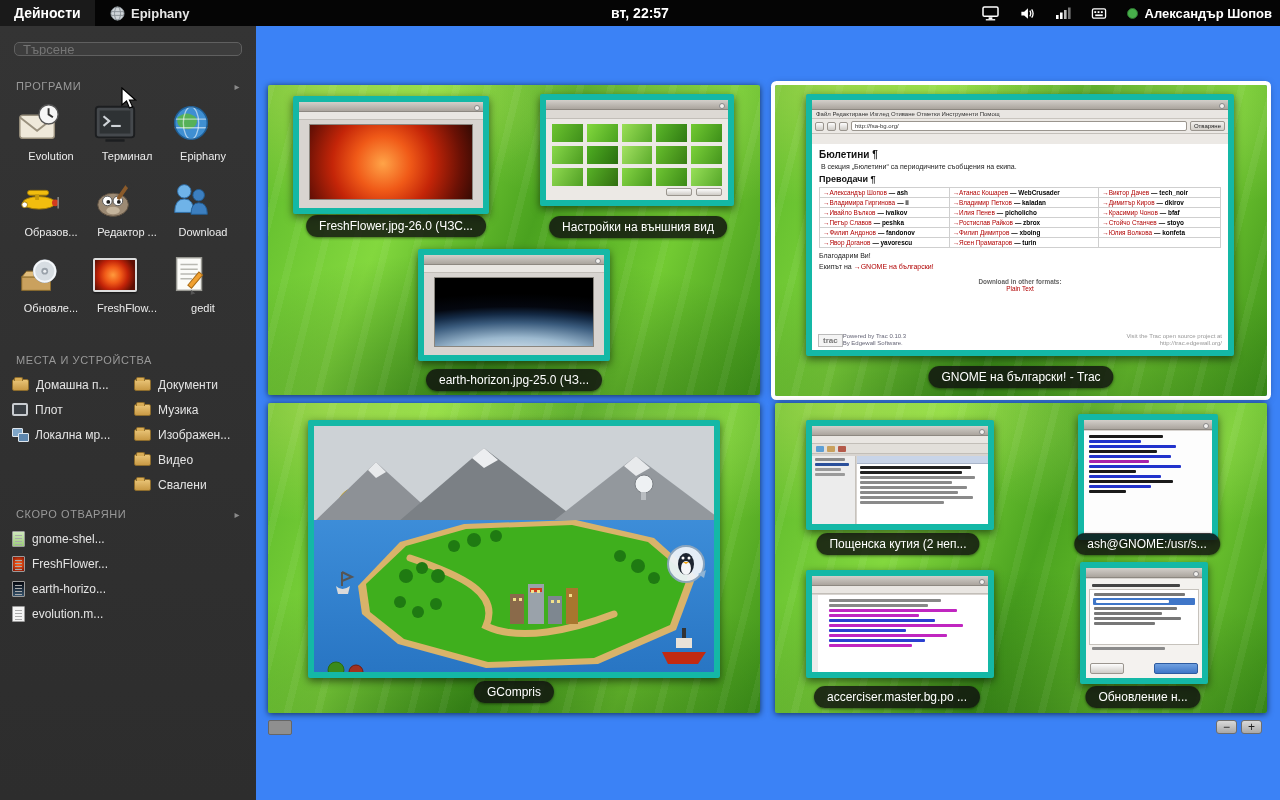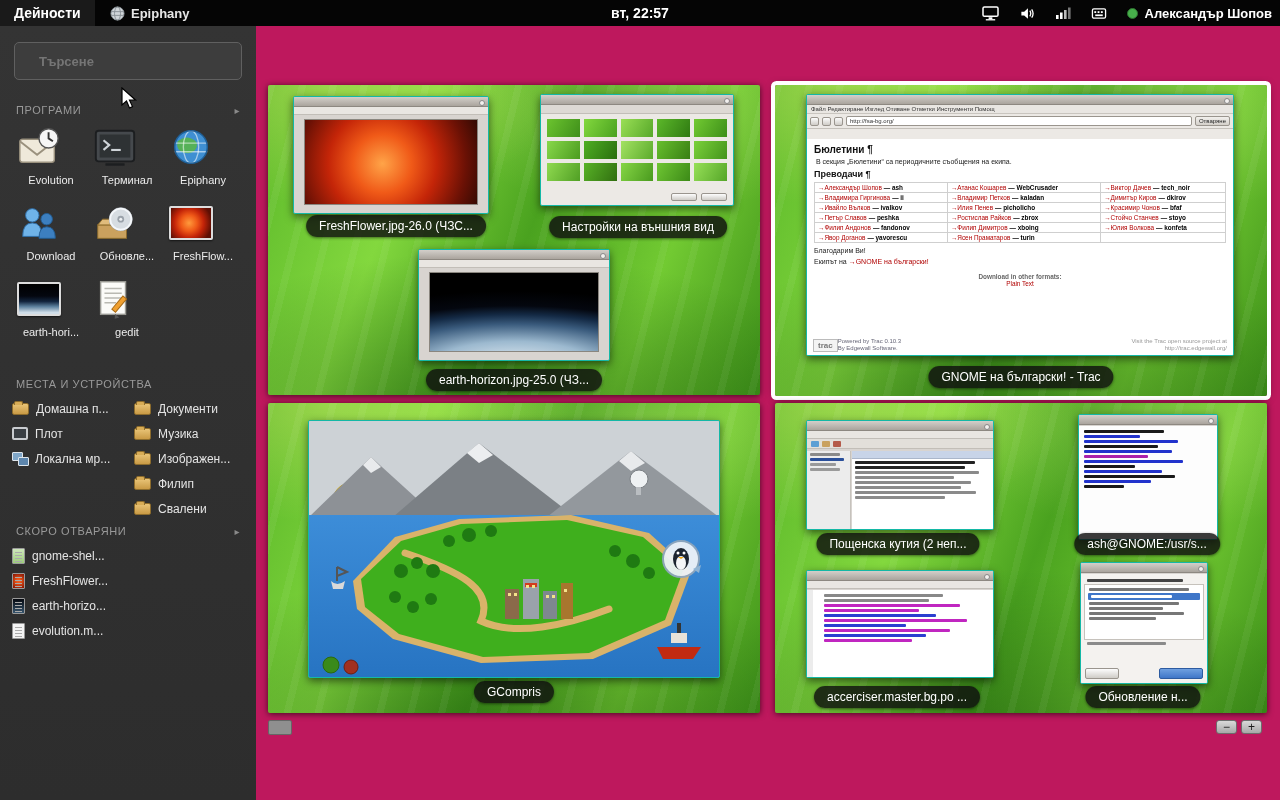--- a/index.html
+++ b/index.html
@@ -1,31 +1,31 @@
 <!DOCTYPE html>
 <html><head>
 <meta charset="utf-8">
 <style>
   * { margin:0; padding:0; box-sizing:border-box; }
   body { background:#222; font-family:"Liberation Sans", sans-serif; }
-  .screen { position:relative; width:1280px; height:800px; background:#be185d; overflow:hidden; font-family:"Liberation Sans",sans-serif; }
+  .screen { position:relative; width:1280px; height:800px; background:#3b82f6; overflow:hidden; font-family:"Liberation Sans",sans-serif; }
 
   
   .topbar { position:absolute; top:0; left:0; width:1280px; height:26px; background:#050505; color:#fff; z-index:50; }
   .activities { position:absolute; left:0; top:0; height:26px; line-height:26px; padding:0 14px; font-weight:bold; font-size:14px; color:#fff; background:#1a1a1a; }
   .appmenu { position:absolute; left:110px; top:0; height:26px; display:flex; align-items:center; gap:6px; color:#e6e6e6; font-weight:bold; font-size:13px; }
   .clock { position:absolute; left:50%; transform:translateX(-50%); top:0; height:26px; line-height:26px; font-weight:bold; font-size:14px; }
   .tray { position:absolute; right:8px; top:0; height:26px; display:flex; align-items:center; gap:20px; }
   .tray svg { display:block; }
   .user { display:flex; align-items:center; gap:7px; font-weight:bold; font-size:13px; color:#fff; }
   .presence-dot { width:11px; height:11px; border-radius:50%; background:#47b04b; border:1px solid #2d7330; }
 
   
   .sidebar { position:absolute; top:26px; left:0; width:256px; height:774px; background:linear-gradient(#343434,#2d2d2d); }
-  .search { display:block; width:228px; height:38px; margin:16px 14px 0 14px; background:#3d3d3d; border:1px solid #606060; border-radius:5px; color:#b5b5b5; font-size:13px; padding:0 24px; outline:none; font-family:"Liberation Sans",sans-serif;font-weight:bold; }
+  .search { display:block; width:228px; height:14px; margin:16px 14px 0 14px; background:#3d3d3d; border:1px solid #606060; border-radius:5px; color:#b5b5b5; font-size:13px; padding:0 8px; outline:none; font-family:"Liberation Sans",sans-serif; }
   .sec-head { display:flex; justify-content:space-between; align-items:center; margin:24px 16px 6px 16px; color:#999; font-size:11px; letter-spacing:.6px; }
   .sec-head .arrow { color:#8a8a8a; font-size:10px; }
   .apps-grid { display:grid; grid-template-columns:repeat(3,76px); justify-content:center; row-gap:2px; }
   .app { width:76px; height:74px; display:flex; flex-direction:column; cursor:pointer; }
   .app .ic { width:50px; height:50px; display:flex; align-items:center; justify-content:center; }
   .app .lbl { font-size:11px; color:#ececec; max-width:74px; white-space:nowrap; overflow:hidden; text-align:center; margin-top:2px; }
   .thumb-ic { width:44px; height:34px; border:2px solid #ddd; border-radius:2px; box-shadow:0 1px 2px rgba(0,0,0,.6); }
   .flower-bg { background:radial-gradient(circle at 45% 50%, #ff9a3c 0%, #f05a18 30%, #c22308 55%, #5d0f04 85%); }
   .earth-bg { background:linear-gradient(180deg,#000 0%,#04070f 40%,#12243d 58%,#5b7f9c 75%,#cfdde8 95%); }
 
@@ -49,21 +49,21 @@
     background:
       repeating-linear-gradient(104deg, rgba(255,255,255,.05) 0 7px, rgba(0,0,0,0) 7px 30px),
       radial-gradient(90% 70% at 12% 0%, rgba(255,255,130,.32), transparent 55%),
       radial-gradient(80% 60% at 78% 8%, rgba(235,255,150,.22), transparent 55%),
       radial-gradient(120% 90% at 45% 112%, rgba(0,45,0,.40), transparent 65%),
       linear-gradient(112deg,#5cb82a 0%,#83d83e 28%,#4aa21f 52%,#72ca32 76%,#3d8f19 100%);
   }
   .ws { position:absolute; border-radius:2px; box-shadow:0 1px 6px rgba(0,0,0,.65); cursor:pointer; }
   .ws.active { box-shadow:0 0 0 4px #fff, 0 1px 8px rgba(0,0,0,.7); }
 
-  .win { position:absolute; background:#d8d4d0; border:1px solid #14b8a6; border-radius:2px; box-shadow:0 3px 8px rgba(0,0,0,.55); overflow:hidden; cursor:pointer; }
+  .win { position:absolute; background:#d8d4d0; border:6px solid #14b8a6; border-radius:2px; box-shadow:0 3px 8px rgba(0,0,0,.55); overflow:hidden; cursor:pointer; }
   .wtb { height:10px; background:linear-gradient(#d3cfca,#aaa49d); border-bottom:1px solid #8d8881; position:relative; }
   .wtb::after { content:""; position:absolute; right:3px; top:3px; width:4px; height:4px; border-radius:50%; background:#f2f0ee; border:1px solid #888; }
   .wmenu { height:8px; background:#e9e6e2; border-bottom:1px solid #c2beb8; }
 
   .pill { position:absolute; transform:translateX(-50%); background:rgba(15,15,15,.82); color:#fff; font-size:12px; line-height:14px; padding:4px 13px; border-radius:13px; white-space:nowrap; z-index:20; box-shadow:0 1px 3px rgba(0,0,0,.5); }
 
   
   .trac-toolbar { height:15px; background:#ece9e5; border-bottom:1px solid #c4c0ba; display:flex; align-items:center; gap:3px; padding:0 3px; }
   .nav-sq { width:9px; height:9px; background:linear-gradient(#fdfdfd,#cfccc7); border:1px solid #9a958e; border-radius:2px; flex:none; }
   .addr { flex:1; height:10px; background:#fff; border:1px solid #9a958e; border-radius:2px; font-size:6px; line-height:9px; color:#333; padding:0 3px; overflow:hidden; white-space:nowrap; }
@@ -181,20 +181,48 @@
               <ellipse cx="24" cy="24" rx="8" ry="17" fill="none" stroke="rgba(255,255,255,.55)" stroke-width="1.4"></ellipse>
               <path d="M7 20 H41 M7 29 H41" stroke="rgba(255,255,255,.55)" stroke-width="1.4" fill="none"></path>
               <circle cx="24" cy="24" r="17" fill="none" stroke="#1f5f96" stroke-width="1.5"></circle>
             </svg>
         </span>
         <span class="lbl">Epiphany</span>
       </div>
       <div class="app">
         <span class="ic">
           <svg width="46" height="46" viewBox="0 0 48 48">
+              <ellipse cx="24" cy="28" rx="17" ry="6.5" fill="#f2bd0e" stroke="#a87f07"></ellipse>
+              <rect x="12" y="15" width="22" height="5" rx="2.5" fill="#f2bd0e" stroke="#a87f07"></rect>
+              <rect x="20" y="19" width="4" height="6" fill="#c79a0a"></rect>
+              <circle cx="41" cy="28" r="3.5" fill="#d23b1e"></circle>
+              <path d="M44 22 v12" stroke="#888" stroke-width="1.6"></path>
+              <circle cx="9" cy="30" r="3" fill="#fff" stroke="#a87f07"></circle>
+            </svg>
+        </span>
+        <span class="lbl">Образов...</span>
+      </div>
+      <div class="app">
+        <span class="ic">
+          <svg width="46" height="46" viewBox="0 0 48 48">
+              <ellipse cx="22" cy="30" rx="16" ry="12" fill="#9c8a74" stroke="#5f5242"></ellipse>
+              <circle cx="16" cy="26" r="5" fill="#fff" stroke="#555"></circle>
+              <circle cx="27" cy="26" r="5" fill="#fff" stroke="#555"></circle>
+              <circle cx="17" cy="27" r="2" fill="#222"></circle>
+              <circle cx="28" cy="27" r="2" fill="#222"></circle>
+              <ellipse cx="22" cy="36" rx="7" ry="4" fill="#c4b49c"></ellipse>
+              <rect x="30" y="8" width="4" height="18" rx="2" transform="rotate(35 32 17)" fill="#8a5a2a"></rect>
+              <path d="M38 6 l5 5 -4 3 -4 -4z" fill="#333"></path>
+            </svg>
+        </span>
+        <span class="lbl">Редактор ...</span>
+      </div>
+      <div class="app">
+        <span class="ic">
+          <svg width="46" height="46" viewBox="0 0 48 48">
               <circle cx="17" cy="16" r="7" fill="#6fb3e8" stroke="#2f6fa8"></circle>
               <path d="M7 38 q0 -14 10 -14 q10 0 10 14z" fill="#6fb3e8" stroke="#2f6fa8"></path>
               <circle cx="32" cy="20" r="6" fill="#3c7fc0" stroke="#225c91"></circle>
               <path d="M24 40 q0 -12 8 -12 q9 0 9 12z" fill="#3c7fc0" stroke="#225c91"></path>
             </svg>
         </span>
         <span class="lbl">Download</span>
       </div>
       <div class="app">
         <span class="ic">
@@ -210,26 +238,20 @@
         <span class="lbl">Обновле...</span>
       </div>
       <div class="app">
         <span class="ic">
             <span class="thumb-ic flower-bg"></span>
           </span>
         <span class="lbl">FreshFlow...</span>
       </div>
       <div class="app">
         <span class="ic">
-            <span class="thumb-ic earth-bg"></span>
-          </span>
-        <span class="lbl">earth-hori...</span>
-      </div>
-      <div class="app">
-        <span class="ic">
           <svg width="46" height="46" viewBox="0 0 48 48">
               <rect x="9" y="6" width="26" height="34" fill="#fbfbf8" stroke="#9a9a94" stroke-width="1.5"></rect>
               <path d="M13 13 h18 M13 18 h18 M13 23 h18 M13 28 h12" stroke="#b9b9b2" stroke-width="1.6"></path>
               <rect x="26" y="20" width="5" height="18" transform="rotate(40 28 29)" fill="#f0a030" stroke="#a86a14"></rect>
               <path d="M22 41 l3 4 3 -4z" transform="rotate(40 25 43)" fill="#555"></path>
             </svg>
         </span>
         <span class="lbl">gedit</span>
       </div>
     </div>
@@ -260,30 +282,30 @@
         <div class="pitem">
             <span class="fold"></span>
             <span>Музика</span>
           </div>
         <div class="pitem">
             <span class="fold"></span>
             <span>Изображен...</span>
           </div>
         <div class="pitem">
             <span class="fold"></span>
-            <span>Филип</span>
+            <span>Видео</span>
           </div>
         <div class="pitem">
             <span class="fold"></span>
             <span>Свалени</span>
           </div>
       </div>
     </div>
 
-    <div class="sec-head" style="margin-top:4px;">
+    <div class="sec-head" style="margin-top:11px;">
       <span>СКОРО ОТВАРЯНИ</span>
       <span class="arrow">▸</span>
     </div>
     <div class="two-col">
       <div class="col">
         <div class="pitem">
             <span class="doc d-green"></span>
             <span>gnome-shel...</span>
           </div>
         <div class="pitem">

